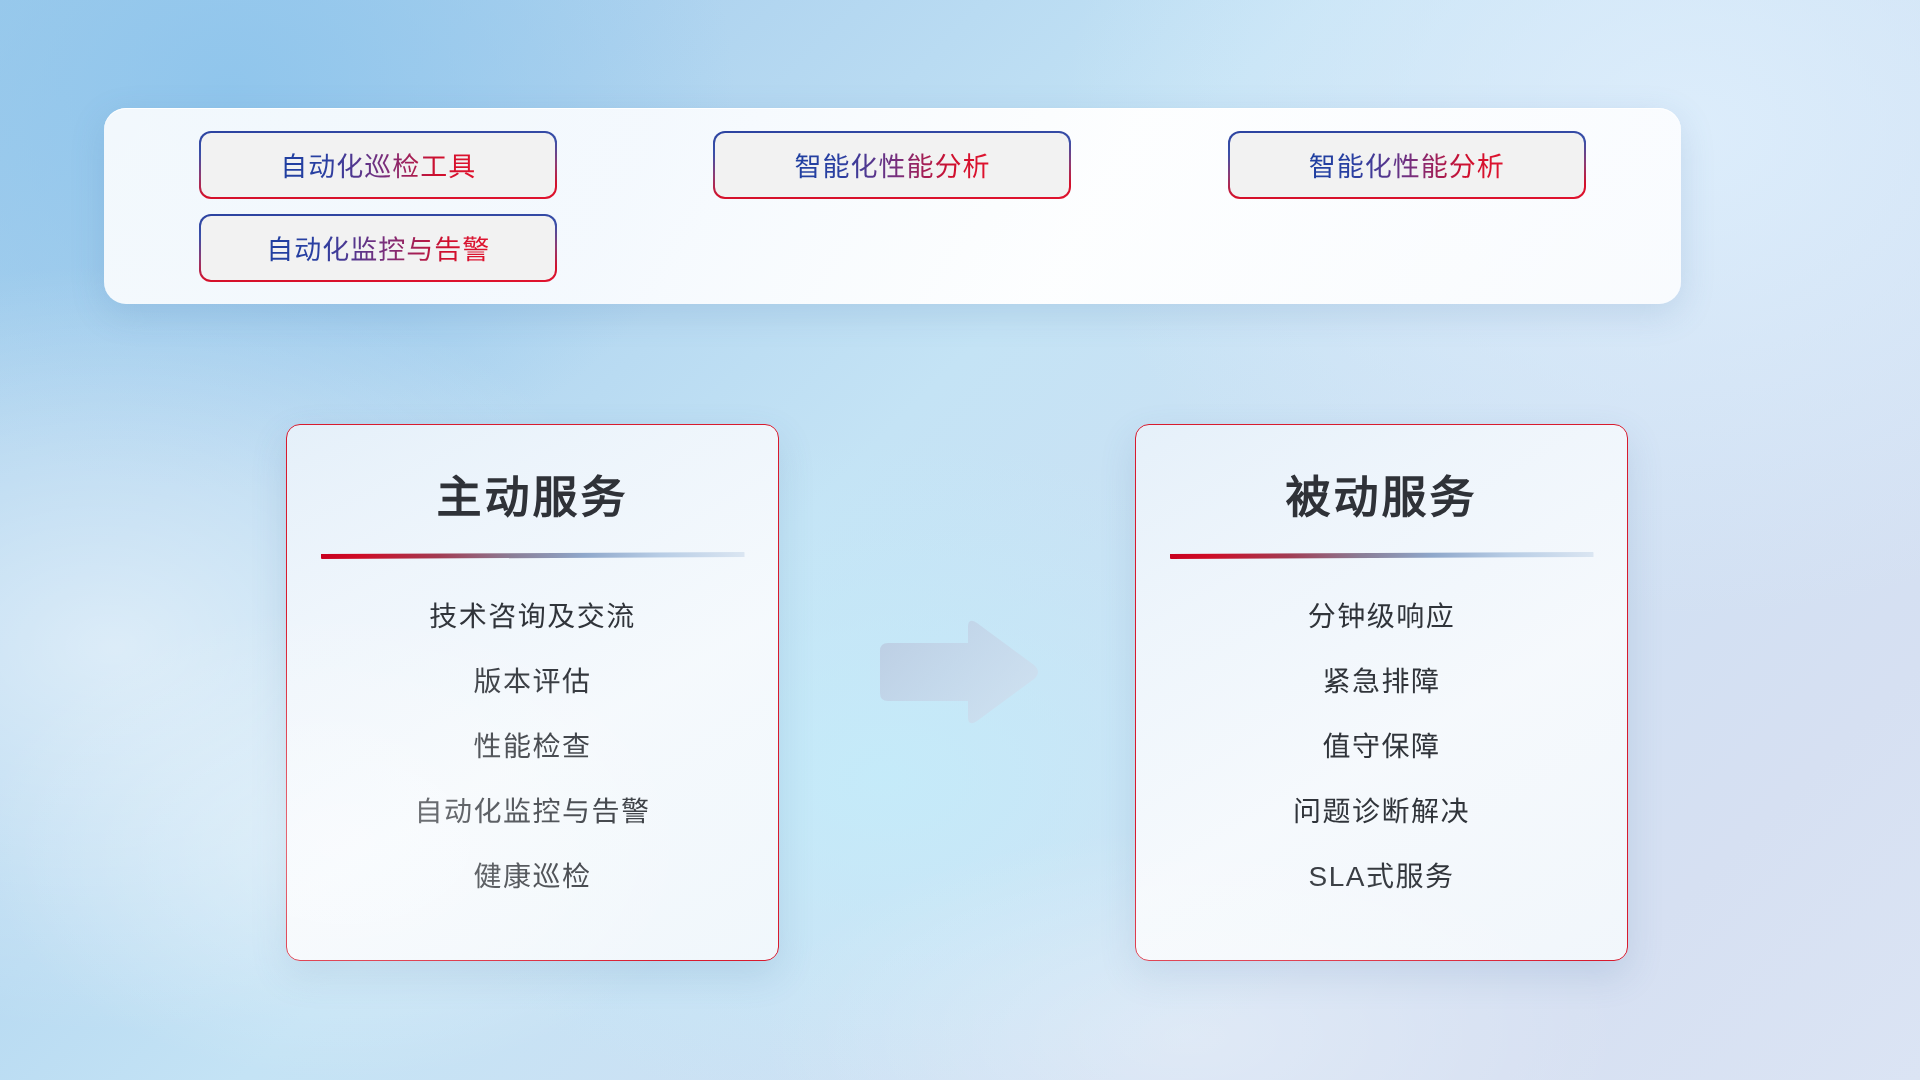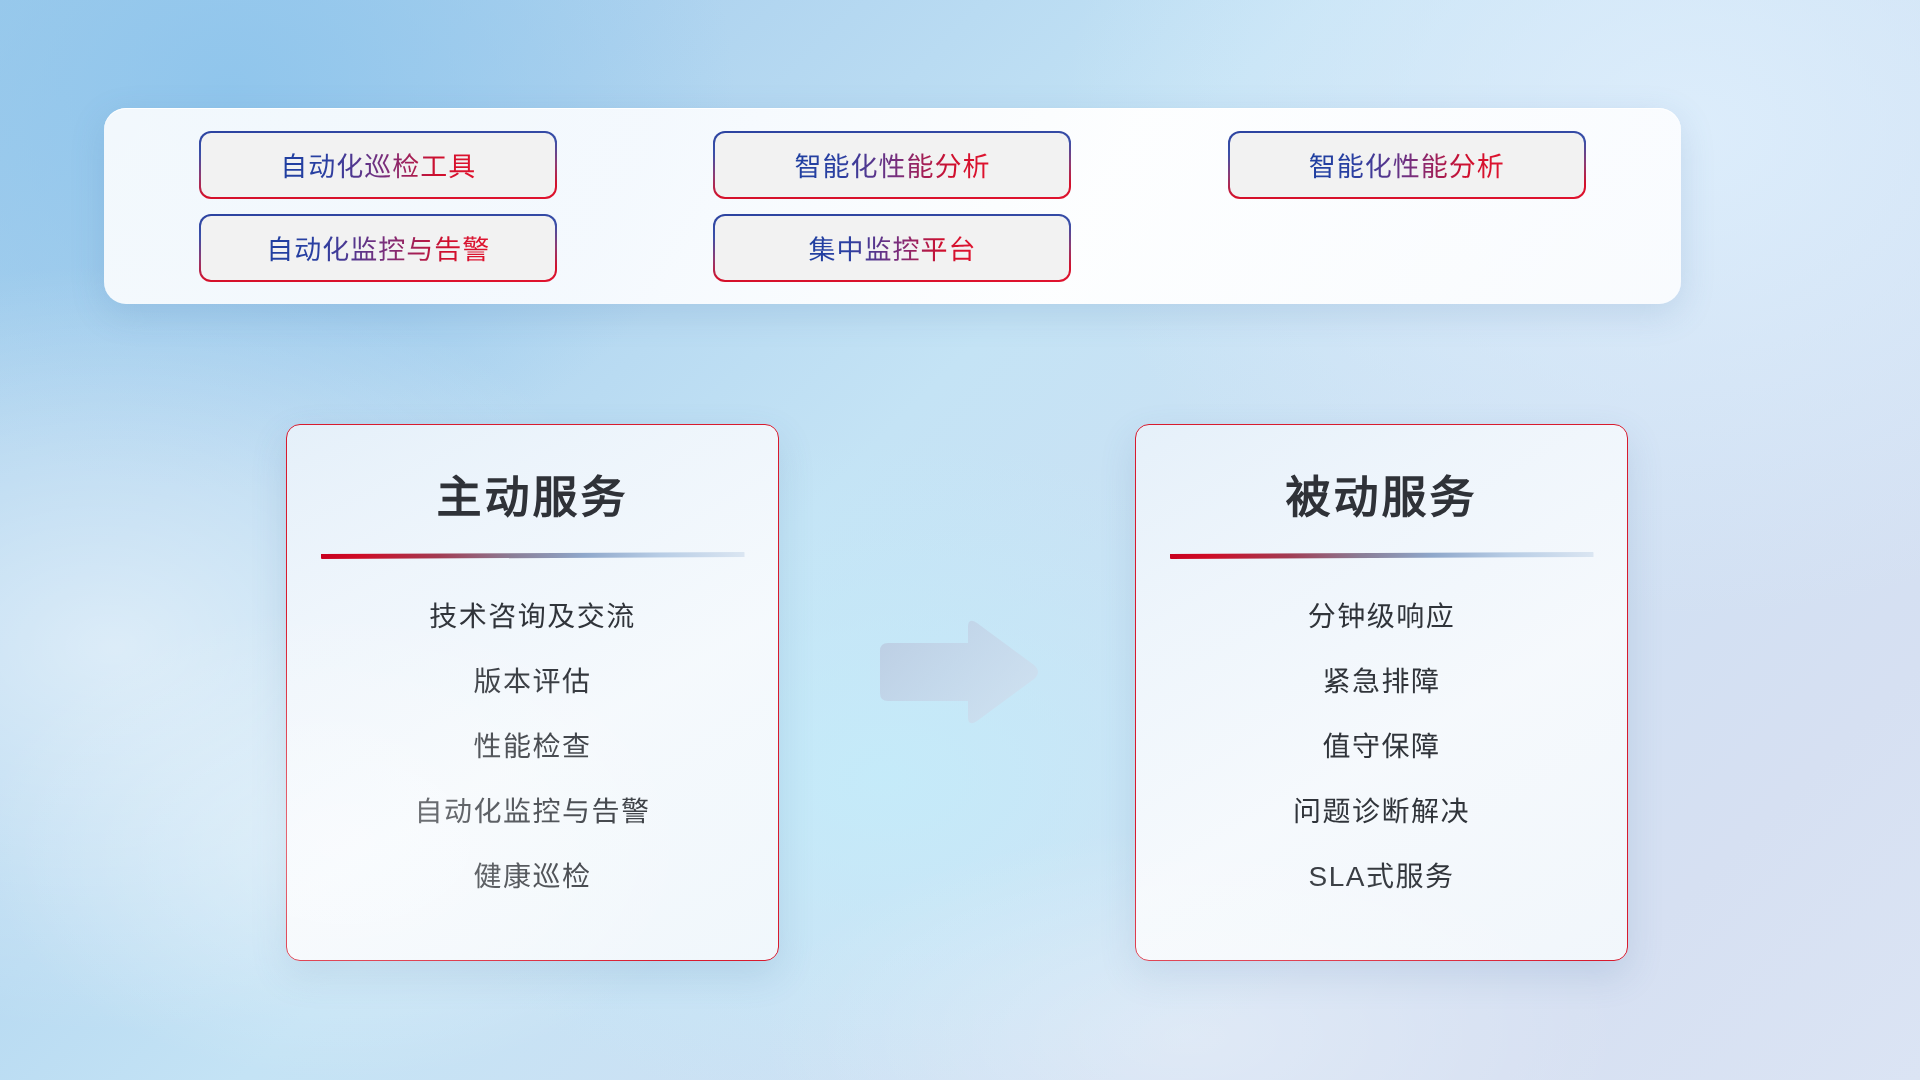--- a/index.html
+++ b/index.html
@@ -165,23 +165,20 @@
     <div class="pill">
       <span class="pill-label">智能化性能分析</span>
     </div>
 
     <div class="pill">
       <span class="pill-label">智能化性能分析</span>
     </div>
     <div class="pill">
       <span class="pill-label">自动化监控与告警</span>
     </div>
-    <div class="pill">
-      <span class="pill-label">集中监控平台</span>
-    </div>
 
   </div>
 
   <div class="card" id="card-active">
     <div class="card-title">主动服务</div>
     <div class="card-divider"></div>
     <div class="card-items">
       <div class="card-item">技术咨询及交流</div>
       <div class="card-item">版本评估</div>
       <div class="card-item">性能检查</div>

